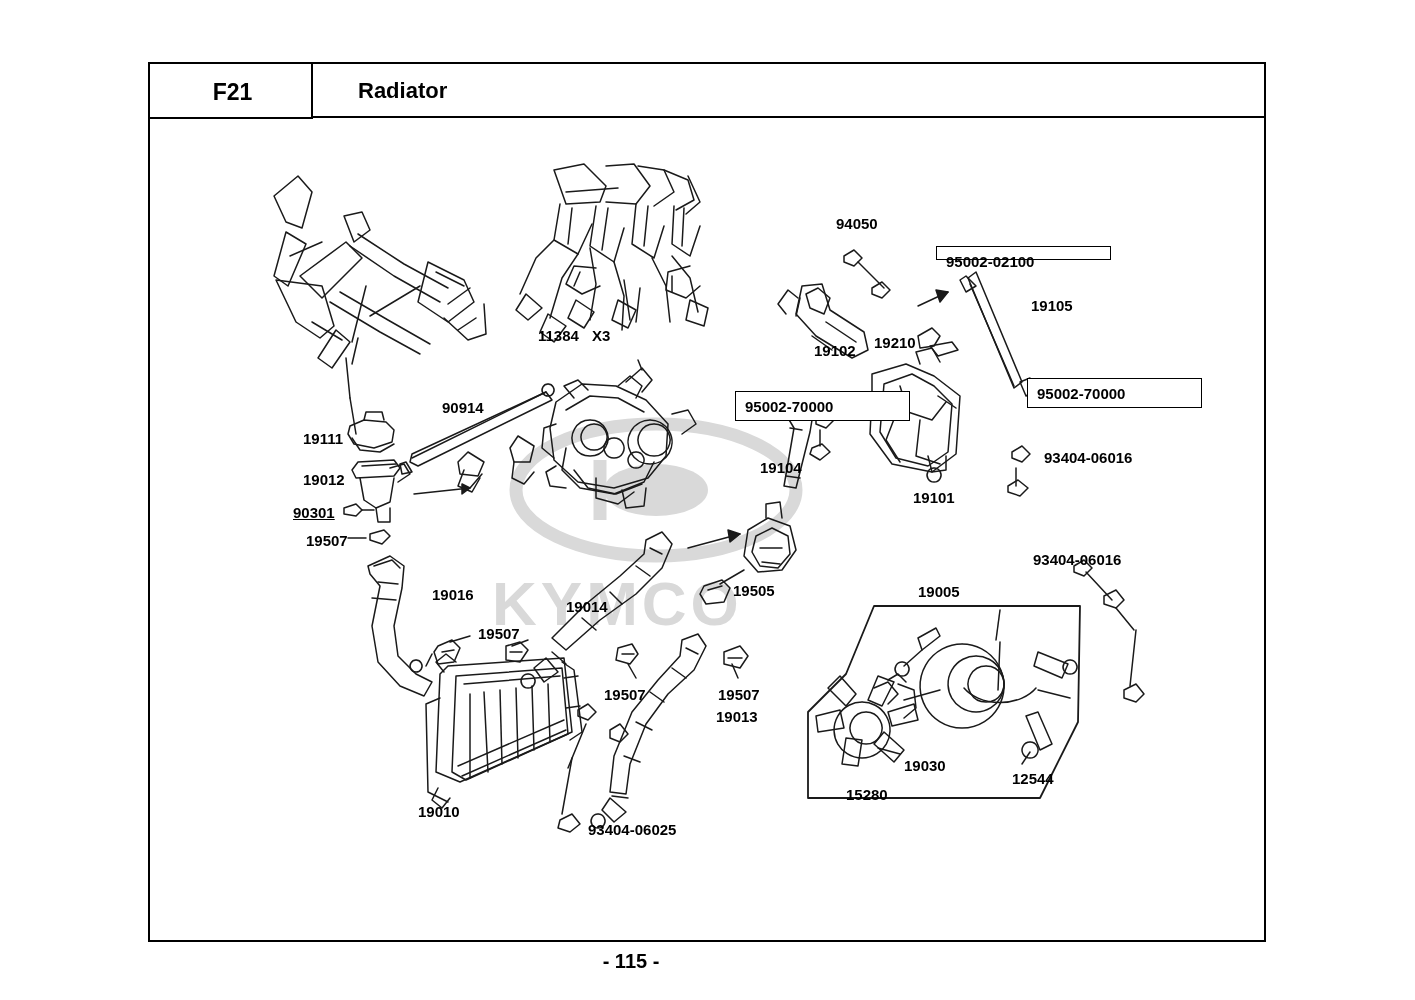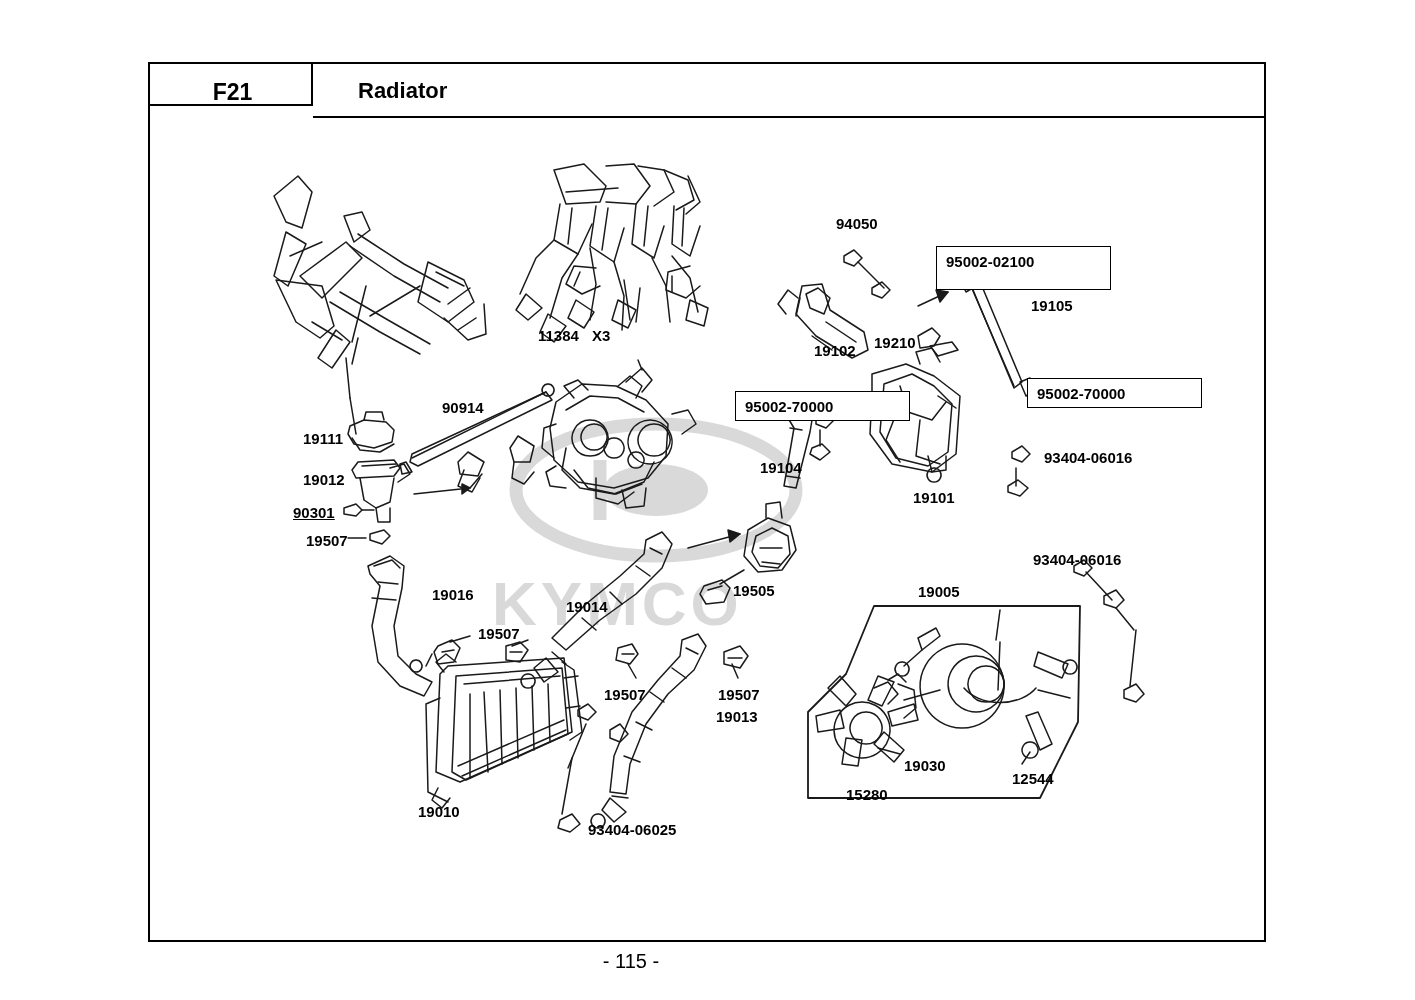--- a/index.html
+++ b/index.html
@@ -28,21 +28,21 @@
     width: 1118px;
     height: 880px;
     border: 2px solid #000;
     box-sizing: border-box;
   }
   .tab {
     position: absolute;
     left: 148px;
     top: 62px;
     width: 165px;
-    height: 44px;
+    height: 57px;
     border: 2px solid #000;
     box-sizing: border-box;
     background: #fff;
     z-index: 5;
   }
   .tab-label {
     position: absolute;
     left: 0; top: 0;
     width: 165px;
     height: 56px;
@@ -69,21 +69,21 @@
     background: #000;
     z-index: 4;
   }
   .page-number {
     position: absolute;
     left: 0;
     top: 950px;
     width: 1262px;
     text-align: center;
     font-size: 20px;
-    font-weight: normal;
+    font-weight: bold;
     color: #000;
   }
   
   .watermark {
     position: absolute;
     left: 480px;
     top: 410px;
     width: 360px;
     height: 250px;
     z-index: 1;
@@ -434,21 +434,21 @@
   <div class="lbl" style="left:918px; top:583px;">19005</div>
   <div class="lbl" style="left:604px; top:686px;">19507</div>
   <div class="lbl" style="left:718px; top:686px;">19507</div>
   <div class="lbl" style="left:716px; top:708px;">19013</div>
   <div class="lbl" style="left:904px; top:757px;">19030</div>
   <div class="lbl" style="left:846px; top:786px;">15280</div>
   <div class="lbl" style="left:1012px; top:770px;">12544</div>
   <div class="lbl" style="left:418px; top:803px;">19010</div>
   <div class="lbl" style="left:588px; top:821px;">93404-06025</div>
 
-  <div class="boxed" style="left:936px; top:246px; width:175px; height:44px;padding-left:28px;">
+  <div class="boxed" style="left:936px; top:246px; width:175px; height:14px;padding-left:28px;">
     <span>95002-02100</span>
   </div>
   <div class="boxed" style="left:1027px; top:378px; width:175px; height:30px;">
     <span>95002-70000</span>
   </div>
   <div class="boxed" style="left:735px; top:391px; width:175px; height:30px;">
     <span>95002-70000</span>
   </div>
 
 </div>

